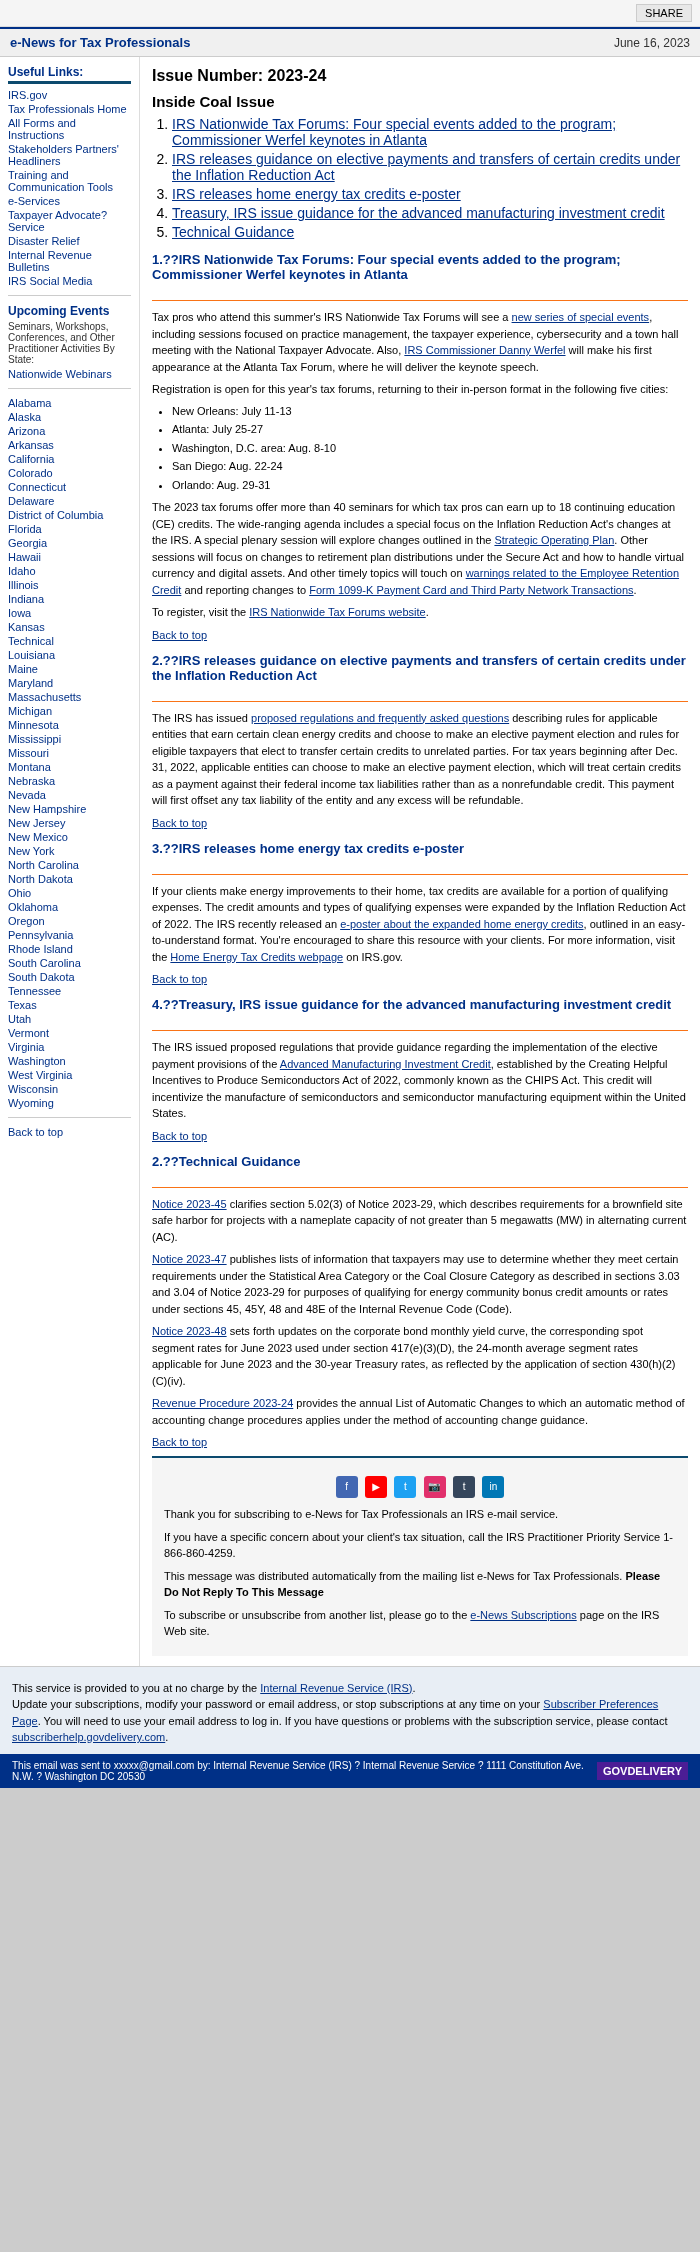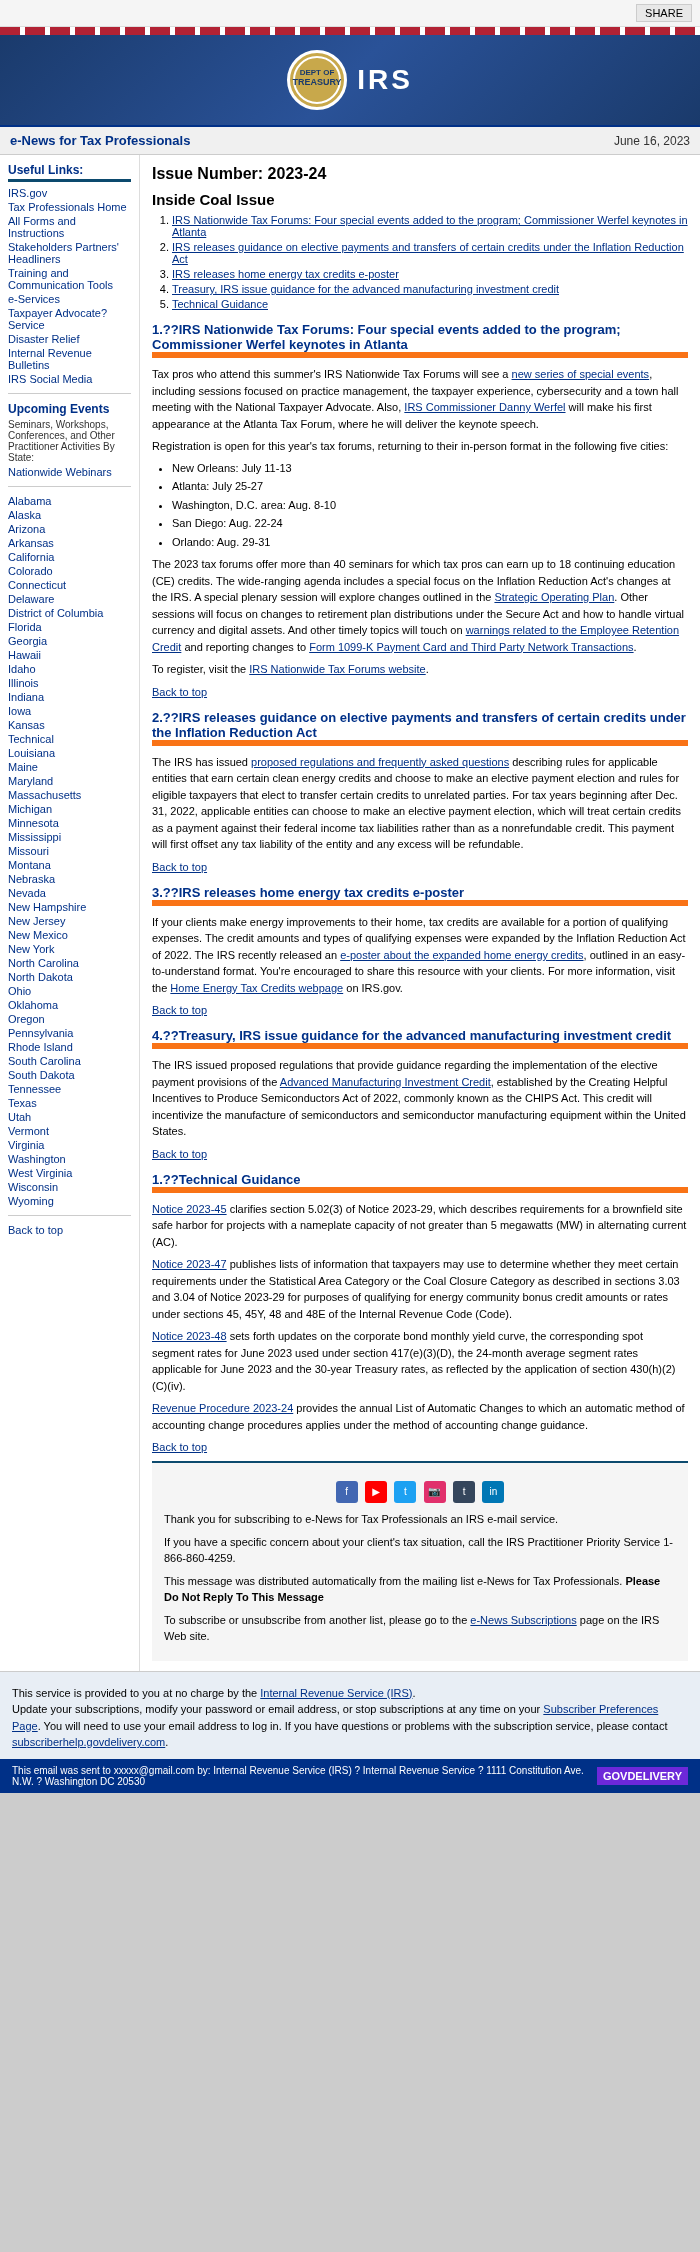--- a/index.html
+++ b/index.html
@@ -34,72 +34,55 @@
     .sidebar-divider { border-top: 1px solid #ccc; margin: 8px 0; }
     .sidebar-events-title { font-weight: bold; font-size: 12px; color: #003087; margin-bottom: 3px; }
     .sidebar-sub { font-size: 10px; color: #333; margin-bottom: 3px; }
     .state-link { font-size: 11px; color: #003087; text-decoration: none; display: block; margin: 1px 0; }
     
     
     .main-content { flex: 1; padding: 10px 12px; }
     .issue-number { font-size: 16px; font-weight: bold; margin-bottom: 8px; }
     .inside-title { font-size: 15px; font-weight: bold; margin-bottom: 6px; }
     .toc-list { margin-left: 20px; margin-bottom: 12px; }
-    .toc-list li { margin-bottom: 3px; font-size: 11px; }
+    .toc-list li { margin-bottom: 3px; font-size: 14px; }
     .toc-list a { color: #003087; }
     
-    .section-heading { font-size: 13px; font-weight: bold; color: #003087; margin: 12px 0 8px 0; border-bottom: 6px solid #f97316; padding-bottom: 0; }
+    .section-heading { font-size: 13px; font-weight: bold; color: #003087; margin: 12px 0 8px 0; border-bottom: 1px solid #f97316; padding-bottom: 18px; }
     .section-body { font-size: 11px; line-height: 1.5; margin-bottom: 6px; }
     .section-body ul { margin-left: 20px; margin: 5px 0 5px 20px; }
     .section-body ul li { margin-bottom: 2px; }
     .section-body a { color: #003087; }
     .back-to-top { font-size: 11px; color: #003087; text-decoration: underline; cursor: pointer; display: block; margin: 8px 0; }
     
     
     .email-footer { background: #f5f5f5; border-top: 2px solid #0c4a6e; padding: 10px 12px; }
     .social-icons { text-align: center; margin: 8px 0; }
     .social-icon { display: inline-block; width: 22px; height: 22px; background: #4267B2; color: white; border-radius: 3px; text-align: center; line-height: 22px; font-size: 10px; margin: 0 2px; }
     .footer-text { font-size: 11px; line-height: 1.5; margin-bottom: 6px; }
     .footer-text a { color: #003087; }
     .footer-bold { font-weight: bold; }
     
     
     .subscription-bar { background: #e8eef5; border-top: 1px solid #ccc; padding: 8px 12px; font-size: 11px; line-height: 1.5; }
     .subscription-bar a { color: #003087; }
     
     
     .bottom-bar { background: #003087; color: white; padding: 6px 12px; font-size: 10px; display: flex; justify-content: space-between; align-items: center; }
-    .govdelivery-logo { background: #6d28d9; padding: 3px 6px; font-size: 11px; font-weight: bold; color: white; }
+    .govdelivery-logo { background: #4c1d95; padding: 3px 6px; font-size: 11px; font-weight: bold; color: white; }
   </style>
 </head>
 <body>
 
 <div class="outer-wrapper">
 
   <div class="share-bar">
     <button class="share-btn">SHARE</button>
   </div>
 
-  <div class="irs-banner">
-    <div class="irs-flag-stripe"></div>
-    <div class="irs-header-content">
-      <div class="irs-logo-area">
-        <div style="display:flex; align-items:center; justify-content:center;">
-          <div class="irs-seal">
-            <svg width="50" height="50" viewBox="0 0 50 50">
-              <circle cx="25" cy="25" r="23" fill="#c8a84b" stroke="#fff" stroke-width="2"></circle>
-              <text x="25" y="20" text-anchor="middle" font-size="8" fill="#1a3a6b" font-weight="bold">DEPT OF</text>
-              <text x="25" y="30" text-anchor="middle" font-size="9" fill="#1a3a6b" font-weight="bold">TREASURY</text>
-            </svg>
-          </div>
-          <span class="irs-text">IRS</span>
-        </div>
-      </div>
-    </div>
-  </div>
 
   <div class="newsletter-header">
     <span class="newsletter-title">e-News for Tax Professionals</span>
     <span class="newsletter-date">June 16, 2023</span>
   </div>
 
   <div class="main-layout">
 
     <div class="sidebar">
       <div class="sidebar-section-title">Useful Links:</div>
@@ -224,21 +207,21 @@
         If your clients make energy improvements to their home, tax credits are available for a portion of qualifying expenses. The credit amounts and types of qualifying expenses were expanded by the Inflation Reduction Act of 2022. The IRS recently released an <a href="#">e-poster about the expanded home energy credits</a>, outlined in an easy-to-understand format. You're encouraged to share this resource with your clients. For more information, visit the <a href="#">Home Energy Tax Credits webpage</a> on IRS.gov.
       </div>
       <a href="#" class="back-to-top">Back to top</a>
 
       <div class="section-heading">4.??Treasury, IRS issue guidance for the advanced manufacturing investment credit</div>
       <div class="section-body">
         The IRS issued proposed regulations that provide guidance regarding the implementation of the elective payment provisions of the <a href="#">Advanced Manufacturing Investment Credit</a>, established by the Creating Helpful Incentives to Produce Semiconductors Act of 2022, commonly known as the CHIPS Act. This credit will incentivize the manufacture of semiconductors and semiconductor manufacturing equipment within the United States.
       </div>
       <a href="#" class="back-to-top">Back to top</a>
 
-      <div class="section-heading">1.??Technical Guidance</div>
+      <div class="section-heading">2.??Technical Guidance</div>
       <div class="section-body">
         <p style="margin-bottom:6px;"><a href="#">Notice 2023-45</a> clarifies section 5.02(3) of Notice 2023-29, which describes requirements for a brownfield site safe harbor for projects with a nameplate capacity of not greater than 5 megawatts (MW) in alternating current (AC).</p>
         <p style="margin-bottom:6px;"><a href="#">Notice 2023-47</a> publishes lists of information that taxpayers may use to determine whether they meet certain requirements under the Statistical Area Category or the Coal Closure Category as described in sections 3.03 and 3.04 of Notice 2023-29 for purposes of qualifying for energy community bonus credit amounts or rates under sections 45, 45Y, 48 and 48E of the Internal Revenue Code (Code).</p>
         <p style="margin-bottom:6px;"><a href="#">Notice 2023-48</a> sets forth updates on the corporate bond monthly yield curve, the corresponding spot segment rates for June 2023 used under section 417(e)(3)(D), the 24-month average segment rates applicable for June 2023 and the 30-year Treasury rates, as reflected by the application of section 430(h)(2)(C)(iv).</p>
         <p style="margin-bottom:6px;"><a href="#">Revenue Procedure 2023-24</a> provides the annual List of Automatic Changes to which an automatic method of accounting change procedures applies under the method of accounting change guidance.</p>
       </div>
       <a href="#" class="back-to-top">Back to top</a>
 
       <div class="email-footer">
         <div class="social-icons">

